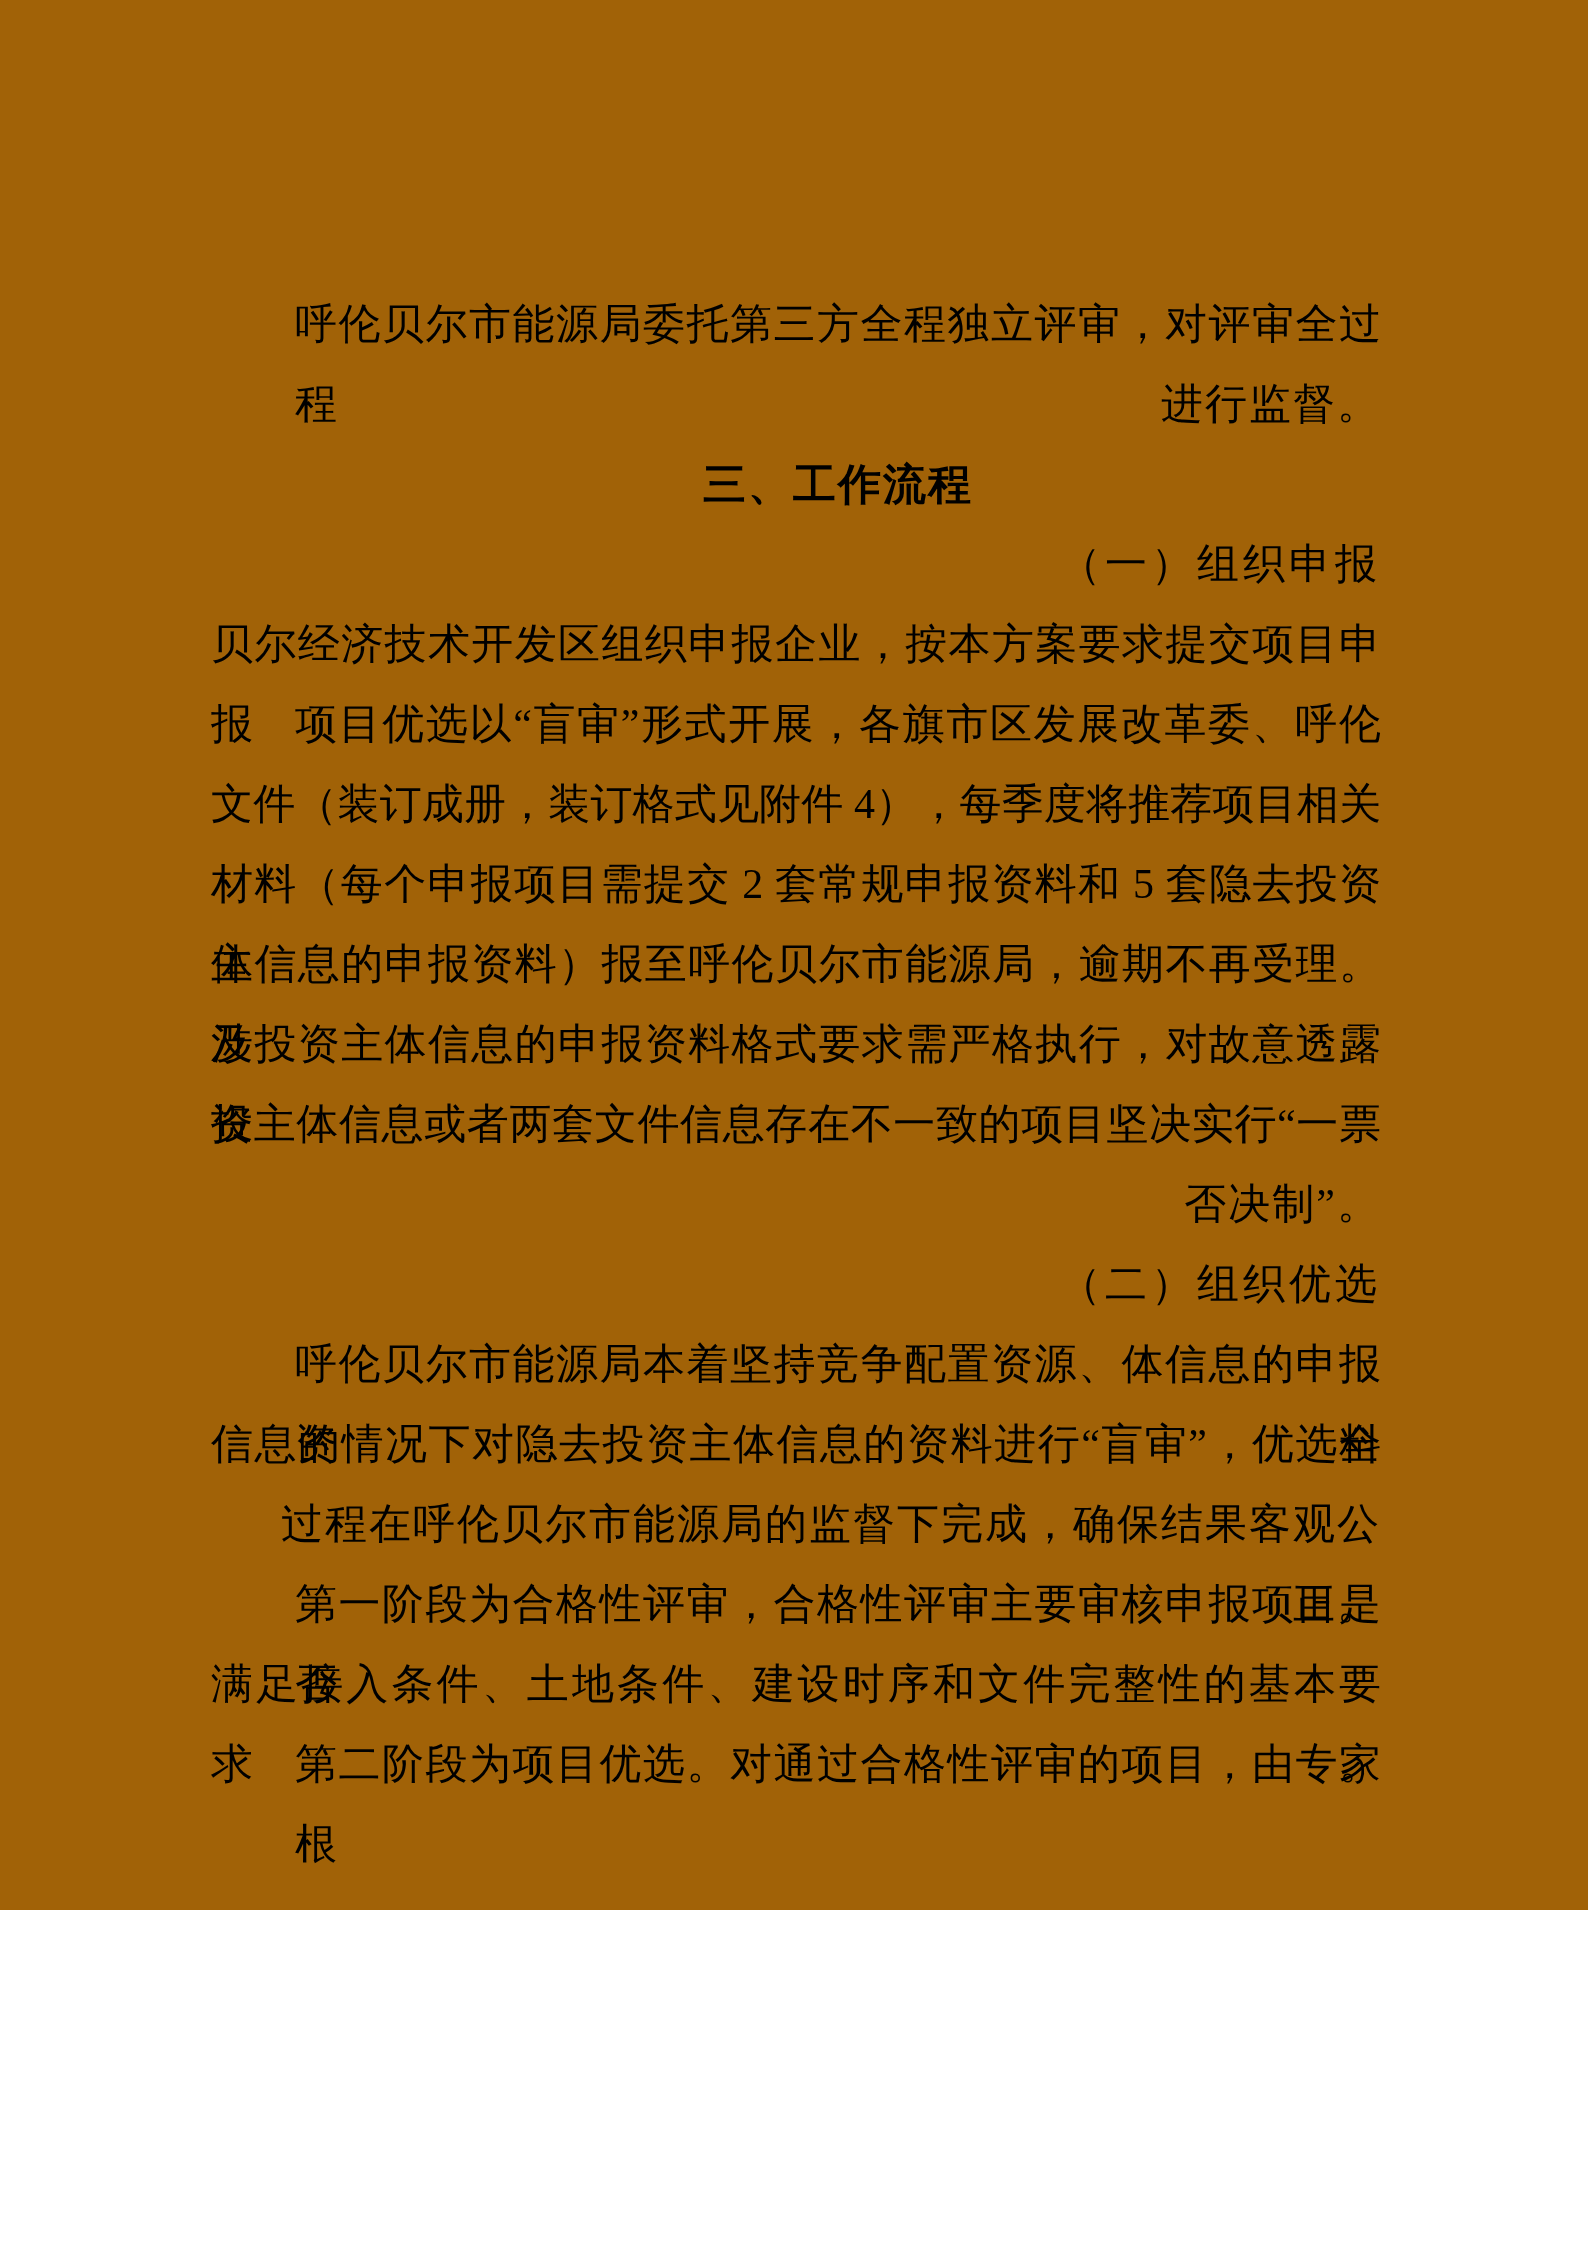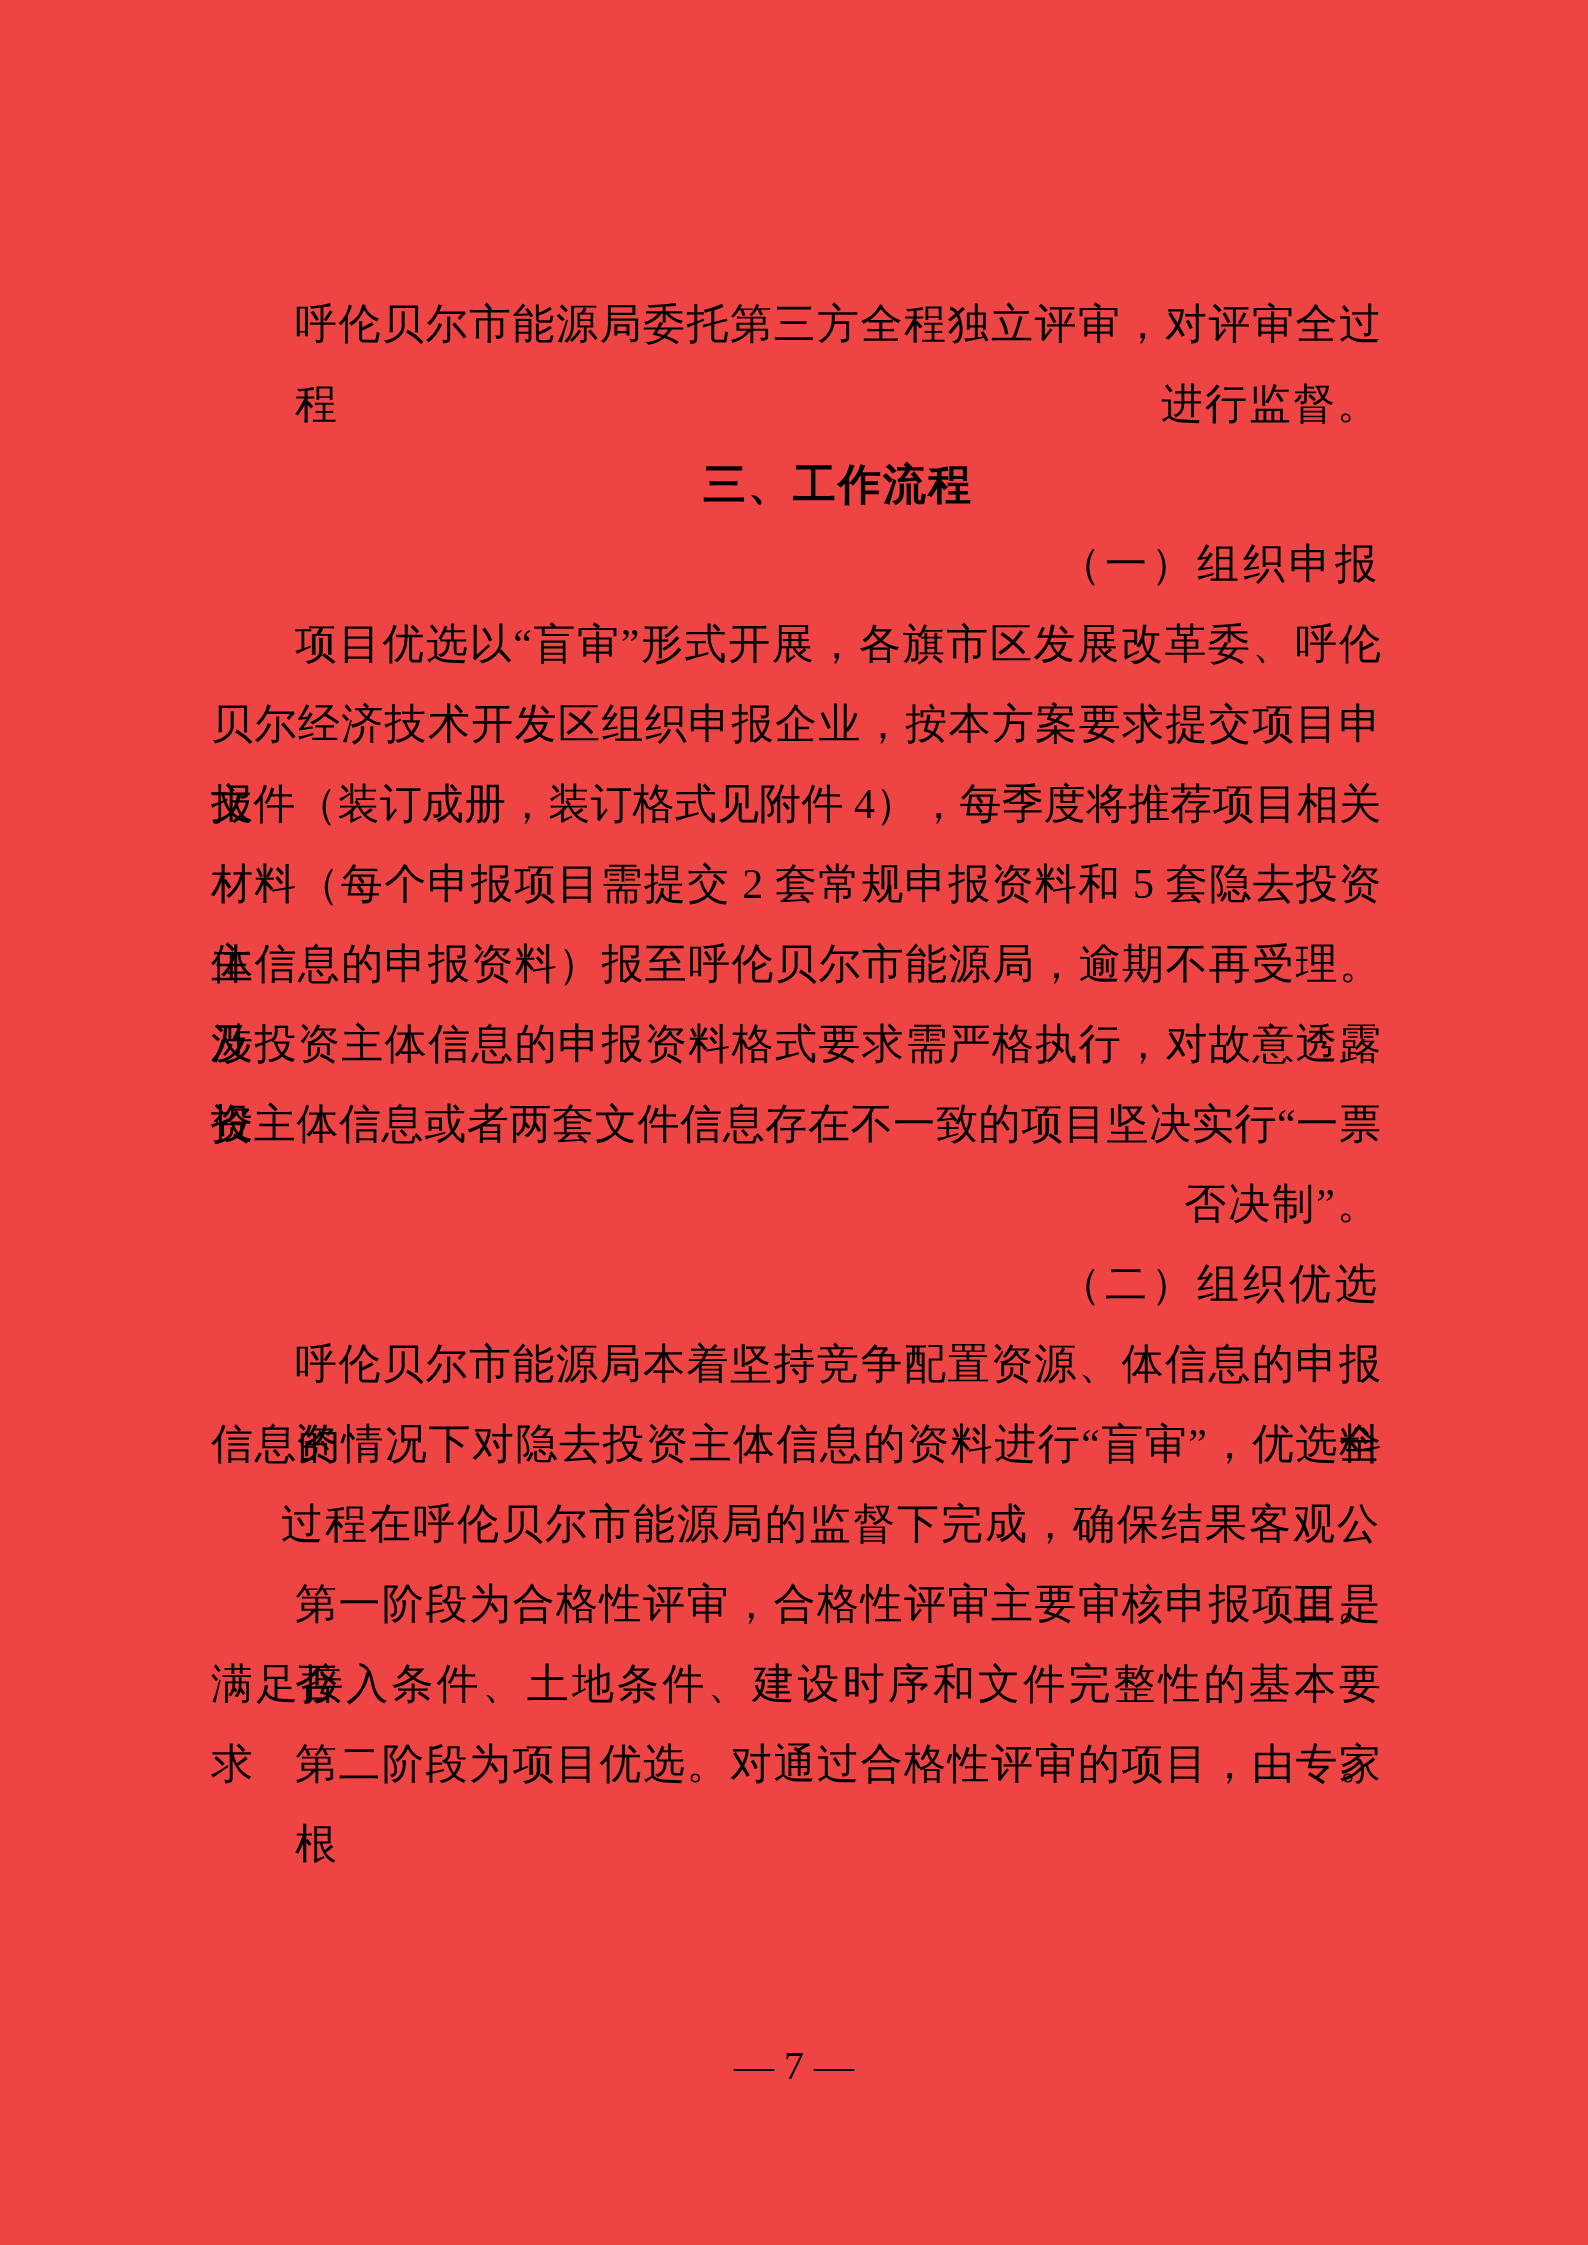--- a/index.html
+++ b/index.html
@@ -3,22 +3,22 @@
 <meta charset="utf-8">
 <style>
   html, body {
     margin: 0;
     padding: 0;
     background: #ffffff;
   }
   .page {
     position: relative;
     width: 1588px;
-    height: 2245px;
-    background: #ef4444;
+    height: 1910px;
+    background: #a16207;
     color: #000000;
     overflow: hidden;
   }
   .content {
     position: absolute;
     left: 211px;
     top: 284px;
     width: 1170px;
   }
   .line {
@@ -73,22 +73,22 @@
 </style>
 </head>
 <body>
 
 <div class="page">
   <div class="content">
     <div class="line body indent justify">呼伦贝尔市能源局委托第三方全程独立评审，对评审全过程</div>
     <div class="line body natural">进行监督。</div>
     <div class="line h1 indent">三、工作流程</div>
     <div class="line h2 indent">（一）组织申报</div>
+    <div class="line body justify">贝尔经济技术开发区组织申报企业，按本方案要求提交项目申报</div>
     <div class="line body indent justify">项目优选以“盲审”形式开展，各旗市区发展改革委、呼伦</div>
-    <div class="line body justify">贝尔经济技术开发区组织申报企业，按本方案要求提交项目申报</div>
     <div class="line body justify">文件（装订成册，装订格式见附件 4），每季度将推荐项目相关</div>
     <div class="line body justify">材料（每个申报项目需提交 2 套常规申报资料和 5 套隐去投资主</div>
     <div class="line body justify">体信息的申报资料）报至呼伦贝尔市能源局，逾期不再受理。涉</div>
     <div class="line body justify">及投资主体信息的申报资料格式要求需严格执行，对故意透露投</div>
     <div class="line body justify">资主体信息或者两套文件信息存在不一致的项目坚决实行“一票</div>
     <div class="line body natural">否决制”。</div>
     <div class="line h2 indent">（二）组织优选</div>
     <div class="line body indent justify">呼伦贝尔市能源局本着坚持竞争配置资源、体信息的申报资料</div>
     <div class="line body justify">信息的情况下对隐去投资主体信息的资料进行“盲审”，优选全</div>
     <div class="line body natural">过程在呼伦贝尔市能源局的监督下完成，确保结果客观公正。</div>

